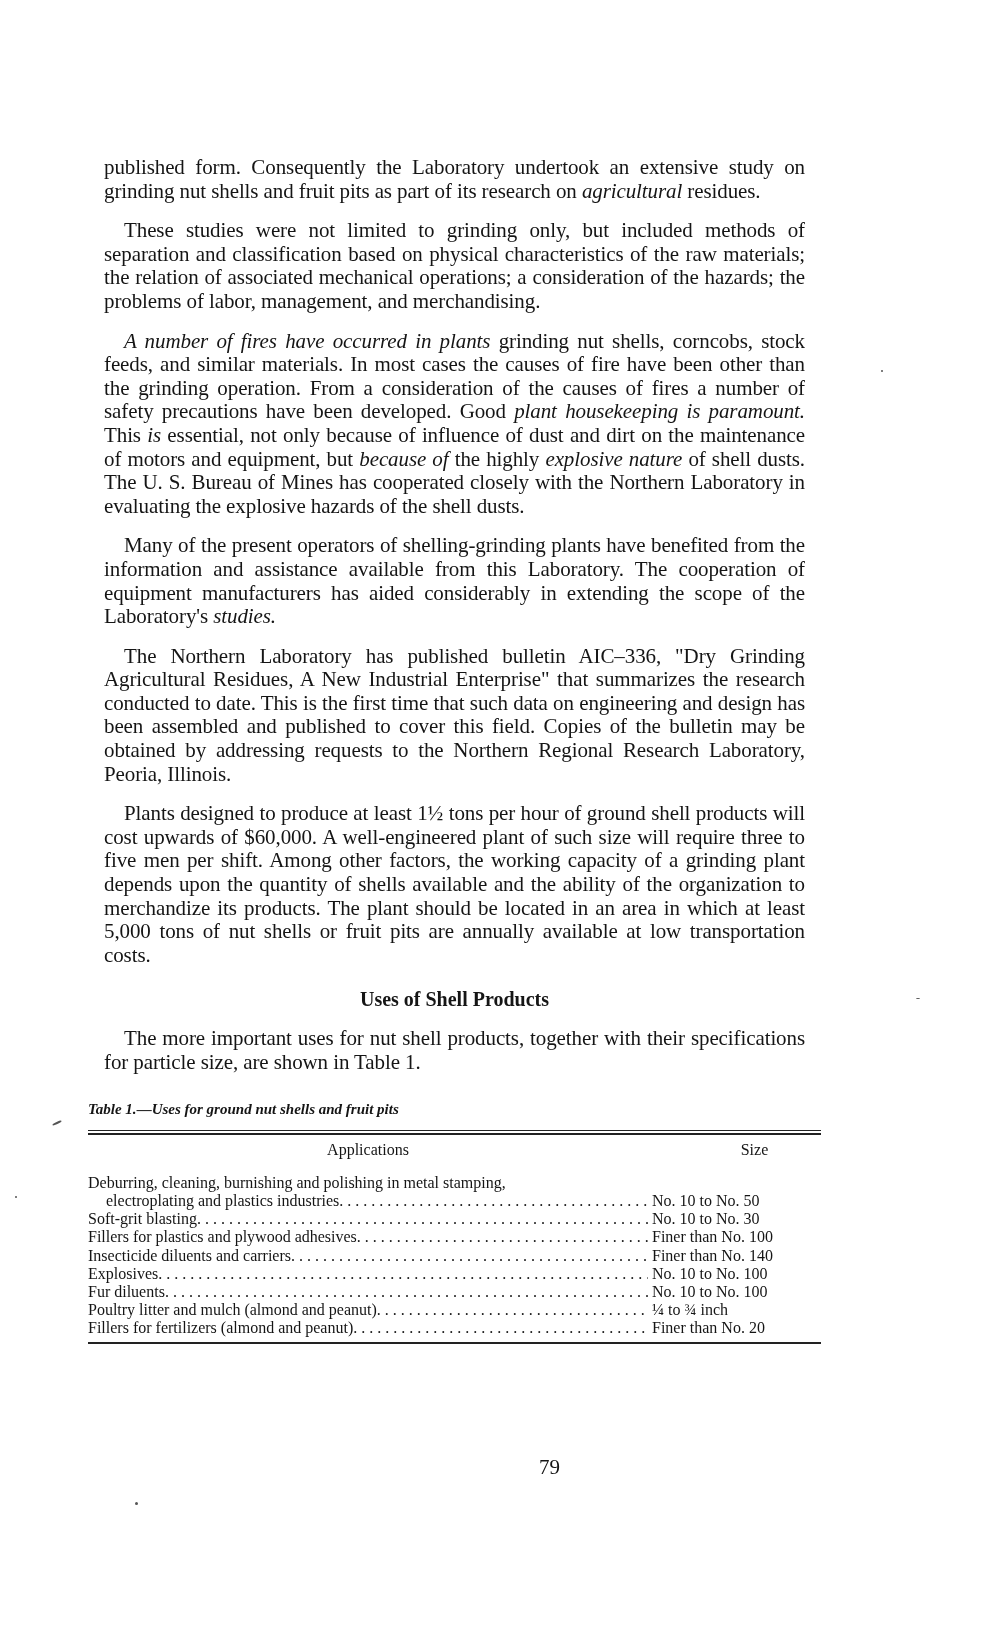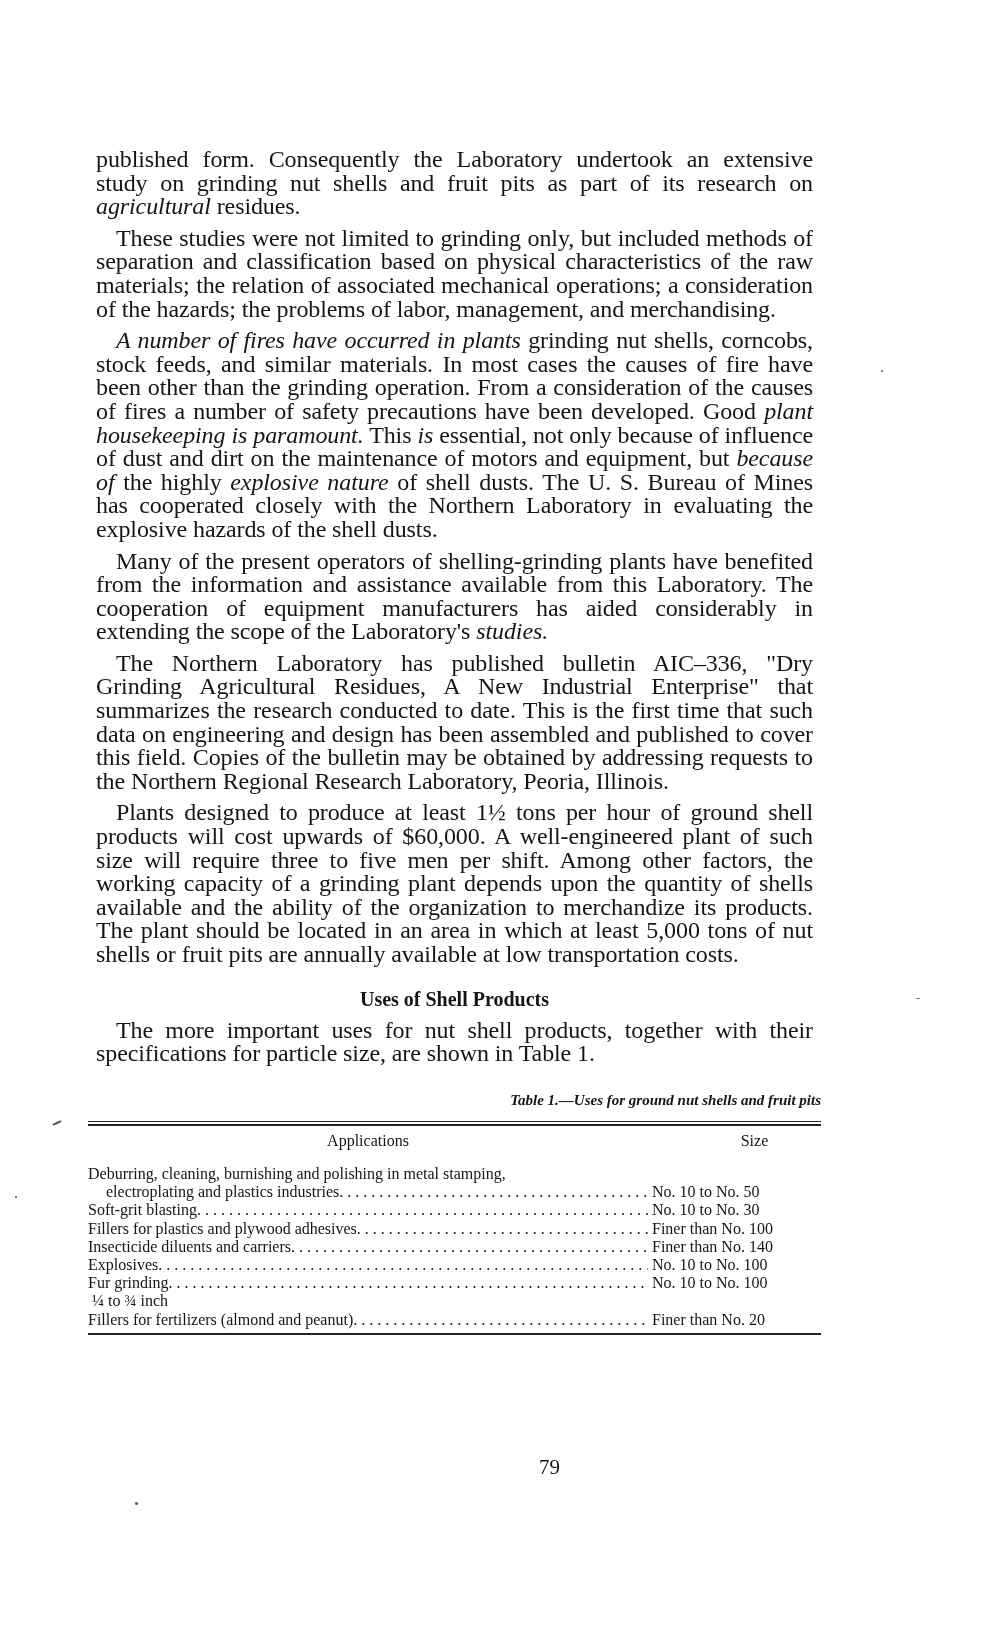--- a/index.html
+++ b/index.html
@@ -2,31 +2,31 @@
 <html><head>
 <meta charset="utf-8">
 <style>
   html, body { margin: 0; padding: 0; background: #ffffff; }
   body {
     width: 1003px; height: 1637px; position: relative; overflow: hidden;
     font-family: "Liberation Serif", "DejaVu Serif", serif; color: #151515;
   }
   .page { position: absolute; left: 88px; top: 140px; width: 733px; }
   .para {
-    font-size: 24px; line-height: 23.6px; text-align: justify;
-    margin: 8px; text-indent: 20px; letter-spacing: -0.1px;
+    font-size: 21px; line-height: 23.6px; text-align: justify;
+    margin: 16px; text-indent: 20px; letter-spacing: -0.1px;
   }
   .para.noindent { text-indent: 0; }
   .it { font-style: italic; }
   .heading {
     text-align: center; font-weight: bold; font-size: 20px;
     margin: 21px 0 2px 0;
   }
   .tcaption {
-    text-align: right; font-weight: bold; font-style: italic;
+    text-align: left; font-weight: bold; font-style: italic;
     font-size: 15px; margin: 26px 0 12px 0;
   }
   .table { width: 733px; font-size: 16px; line-height: 18.2px; }
   .rule-double { border-top: 1.5px solid #222; height: 2px; border-bottom: 2px solid #222; }
   .rule-bottom { border-top: 2px solid #222; margin-top: 4px; }
   .thead { display: flex; margin-top: 6px; gap: 10px; }
   .thead .c1 { flex: 0 0 560px; text-align: center; }
   .thead .c2 { flex: 1; text-align: center; padding-left: 30px; }
   .row { display: flex; align-items: flex-end; }
   .row .app { flex: 0 0 560px; display: flex; overflow: hidden; white-space: nowrap; }
@@ -105,26 +105,30 @@
         </div>
         <div class="row">
           <div class="app">
             <span class="txt">Explosives</span>
             <span class="leader"></span>
           </div>
           <div class="size">No. 10 to No. 100</div>
         </div>
         <div class="row">
           <div class="app">
-            <span class="txt">Fur grinding</span>
+            <span class="txt">Fur diluents</span>
             <span class="leader"></span>
           </div>
           <div class="size">No. 10 to No. 100</div>
         </div>
         <div class="row">
+          <div class="app">
+            <span class="txt">Poultry litter and mulch (almond and peanut)</span>
+            <span class="leader"></span>
+          </div>
           <div class="size">¼ to ¾ inch</div>
         </div>
         <div class="row">
           <div class="app">
             <span class="txt">Fillers for fertilizers (almond and peanut)</span>
             <span class="leader"></span>
           </div>
           <div class="size">Finer than No. 20</div>
         </div>
       </div>

